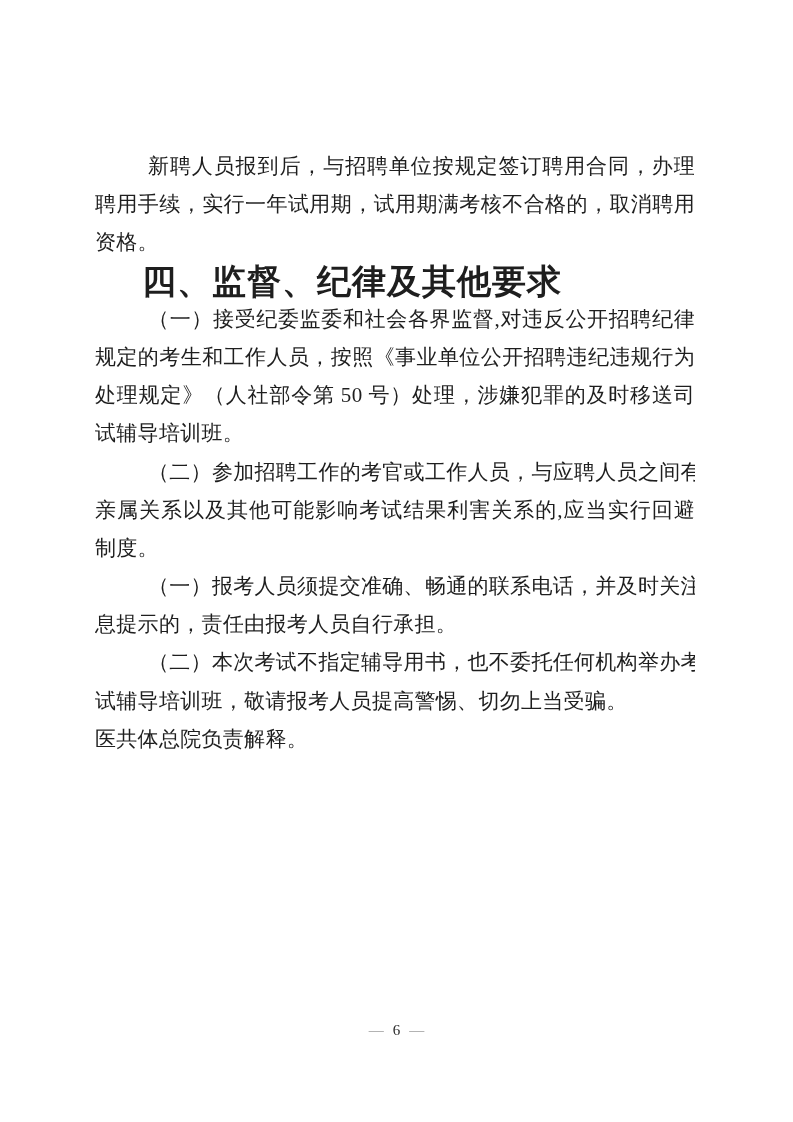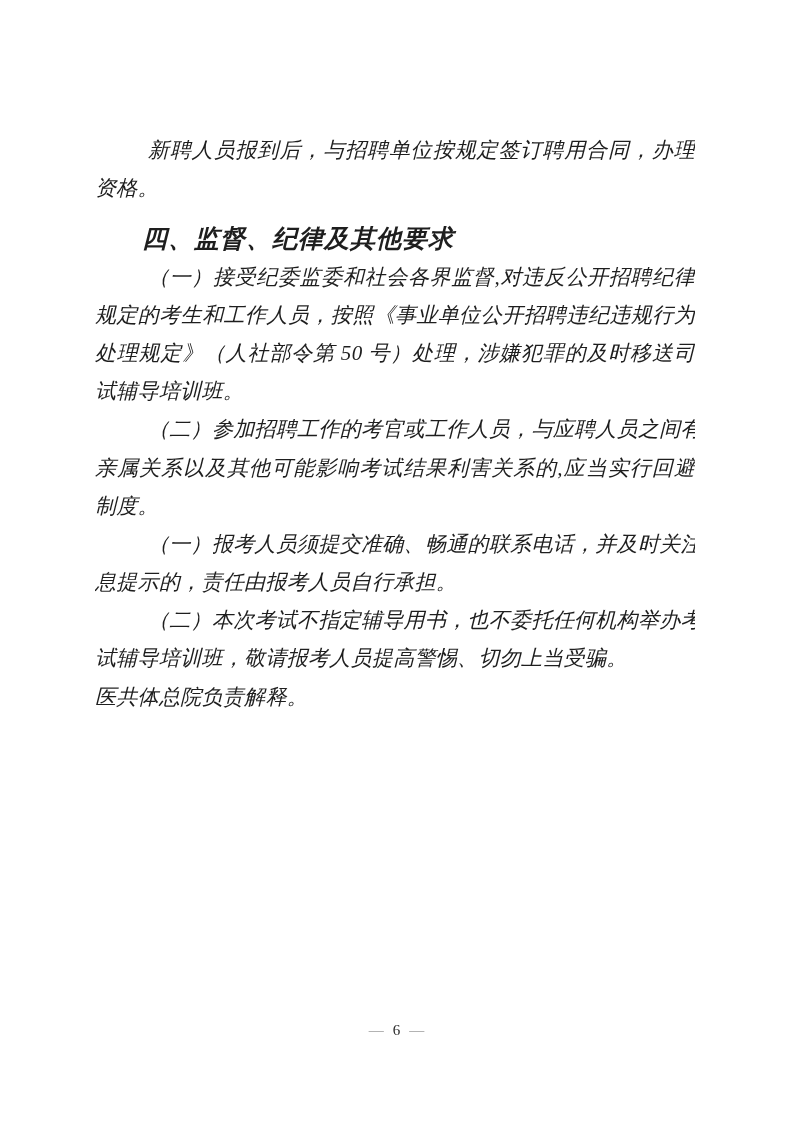--- a/index.html
+++ b/index.html
@@ -7,23 +7,22 @@
     position:relative;
     width:793px;height:1122px;
     margin:0 auto;
     background:#ffffff;
     overflow:hidden;
     font-family:"Liberation Serif","DejaVu Serif",serif;
     color:#1e1e1e;
   }
   .textcol{
     position:absolute;
-    left:95px;top:131px;
+    left:95px;top:147px;
     width:600px;
-    font-style:italic;
   }
   .line{
     height:38.2px;
     line-height:38.2px;
     font-size:21px;
     overflow:hidden;
     white-space:nowrap;
   }
   .line.body{
     font-family:"Liberation Serif","DejaVu Serif",serif;
@@ -33,24 +32,23 @@
     text-align:justify;
     text-align-last:justify;
     text-justify:inter-character;
   }
   .line.indent{
     padding-left:53px;
   }
   .line.heading{
     font-family:"Liberation Sans","DejaVu Sans",sans-serif;
     font-weight:700;
-    font-size:25px;
+    font-size:34px;
     padding-left:47px;
     letter-spacing:1px;
-    margin-top:12px;
   }
   .pagefooter{
     position:absolute;
     left:0;top:1022px;
     width:100%;
     text-align:center;
     font-size:15px;
     font-family:"Liberation Serif","DejaVu Serif",serif;
   }
   .pagefooter .dash{
@@ -62,20 +60,21 @@
   }
 </style>
 </head>
 <body>
 
 <div class="page">
 
   <div class="textcol">
 
   <div class="line body indent fill">新聘人员报到后，与招聘单位按规定签订聘用合同，办理</div>
+      <div class="line body fill">聘用手续，实行一年试用期，试用期满考核不合格的，取消聘用</div>
       <div class="line body">资格。</div>
       <div class="line heading">四、监督、纪律及其他要求</div>
       <div class="line body indent fill">（一）接受纪委监委和社会各界监督,对违反公开招聘纪律</div>
       <div class="line body fill">规定的考生和工作人员，按照《事业单位公开招聘违纪违规行为</div>
       <div class="line body fill">处理规定》（人社部令第 50 号）处理，涉嫌犯罪的及时移送司</div>
       <div class="line body">试辅导培训班。</div>
       <div class="line body indent fill">（二）参加招聘工作的考官或工作人员，与应聘人员之间有</div>
       <div class="line body fill">亲属关系以及其他可能影响考试结果利害关系的,应当实行回避</div>
       <div class="line body">制度。</div>
       <div class="line body indent fill">（一）报考人员须提交准确、畅通的联系电话，并及时关注</div>

